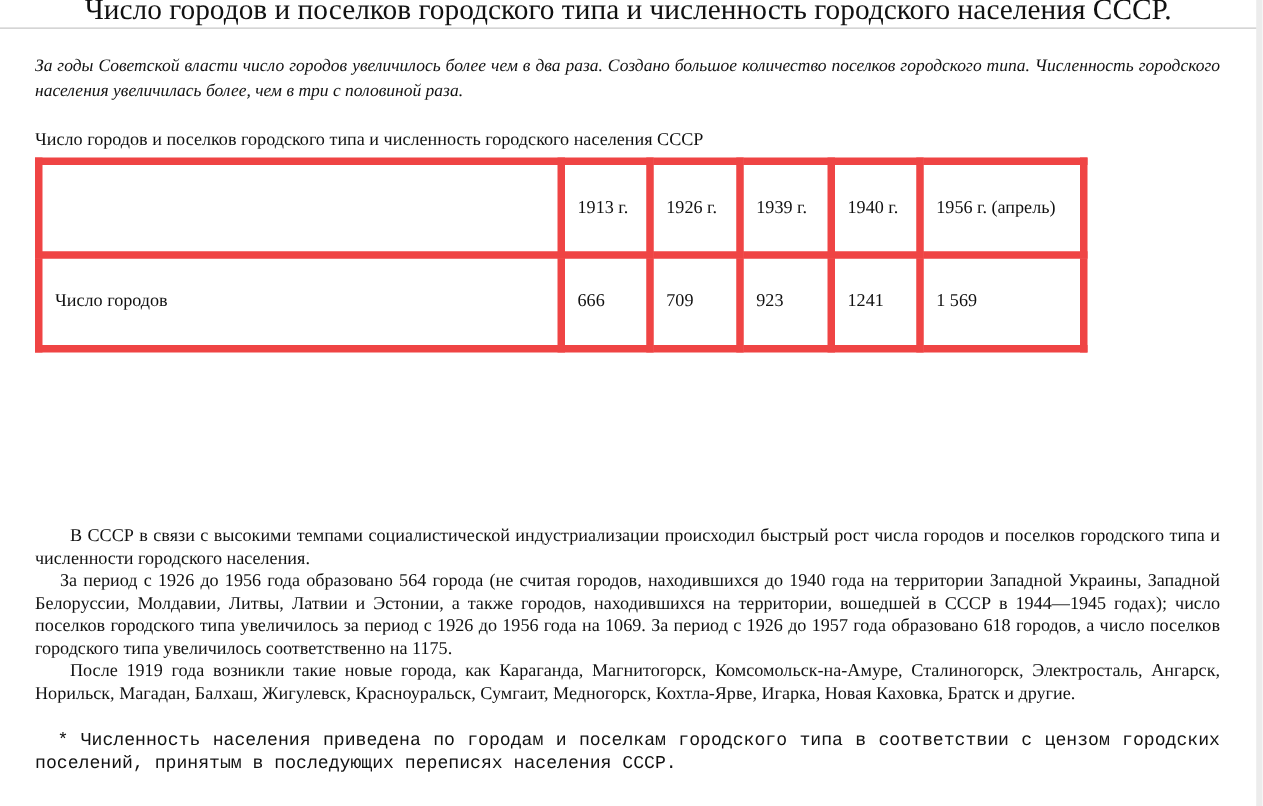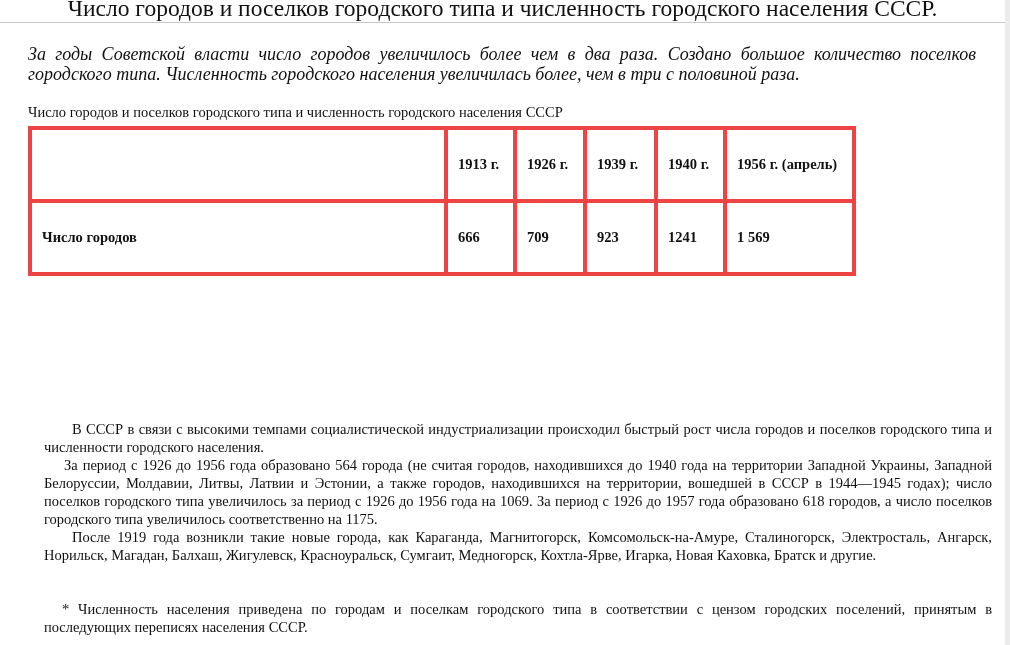--- a/index.html
+++ b/index.html
@@ -13,46 +13,46 @@
     .page-title {
       position: absolute; left: 0; top: -6px; width: 1005px; text-align: center;
       font-size: 23.5px; line-height: 28px; color: #111; white-space: nowrap;
     }
     .title-rule {
       position: absolute; left: 0; top: 22px; width: 1005px; height: 0;
       border-top: 1px solid #c8c8c8;
     }
     .lead {
       position: absolute; left: 28px; top: 44px; width: 948px;
-      font-style: italic; font-size: 18px; line-height: 20px; text-align: justify;
+      font-style: italic; font-size: 14px; line-height: 20px; text-align: justify;
       text-align-last: left;
     }
     .table-caption {
       position: absolute; left: 28px; top: 103px; font-size: 14.5px; line-height: 18px; white-space: nowrap;
     }
     table.data-table {
       position: absolute; left: 28px; top: 126px; border-collapse: collapse;
       font-size: 14.5px;
     }
     table.data-table td {
-      border: 4px solid #ef4444; padding: 0 10px; height: 69px; vertical-align: middle; white-space: nowrap; font-weight: bold;
+      border: 6px solid #ef4444; padding: 0 10px; height: 69px; vertical-align: middle; white-space: nowrap;
     }
     .c0 { width: 392px; }
     .c1 { width: 45px; }
     .c2 { width: 46px; border-radius: 16px; }
     .c3 { width: 47px; }
     .c4 { width: 45px; }
     .c5 { width: 105px; border-radius: 21px; }
     .body-text {
-      position: absolute; left: 44px; top: 420px; width: 948px;
+      position: absolute; left: 28px; top: 420px; width: 948px;
       font-size: 14.5px; line-height: 18px;
     }
     .body-text p { margin: 0; text-align: justify; text-indent: 20px; }
     .body-text p.indent-lg { text-indent: 28px; }
-    .body-text p.footnote { margin-top: 36px; text-indent: 18px; }
+    .body-text p.footnote { margin-top: 20px; text-indent: 18px; font-family: Liberation Mono, monospace; }
   </style>
 </head>
 <body>
 
 <div class="scroll-strip"></div>
 
 <div class="page-title">Число городов и поселков городского типа и численность городского населения СССР.</div>
 <div class="title-rule"></div>
 
 <div class="lead">За годы Советской власти число городов увеличилось более чем в два раза. Создано большое количество поселков городского типа. Численность городского населения увеличилась более, чем в три с половиной раза.</div>

